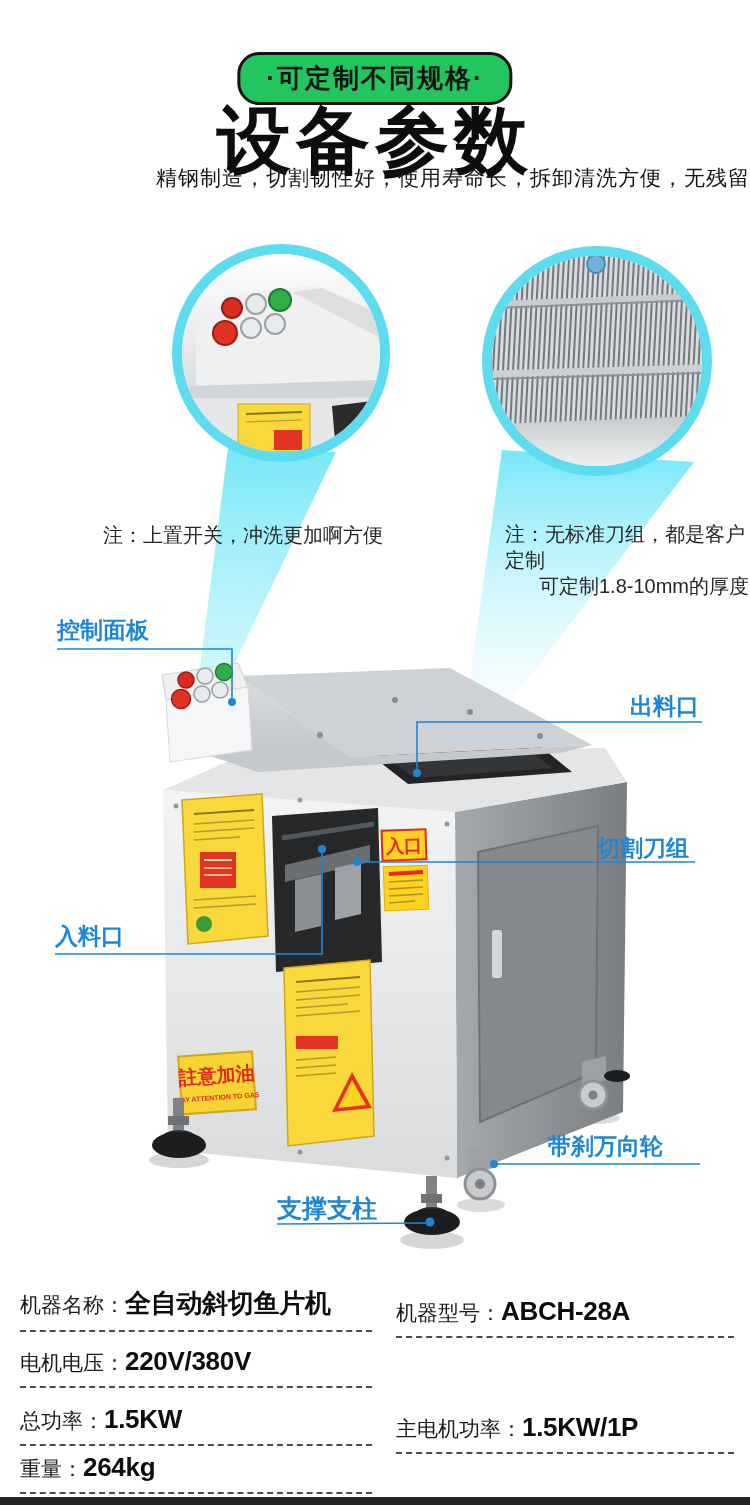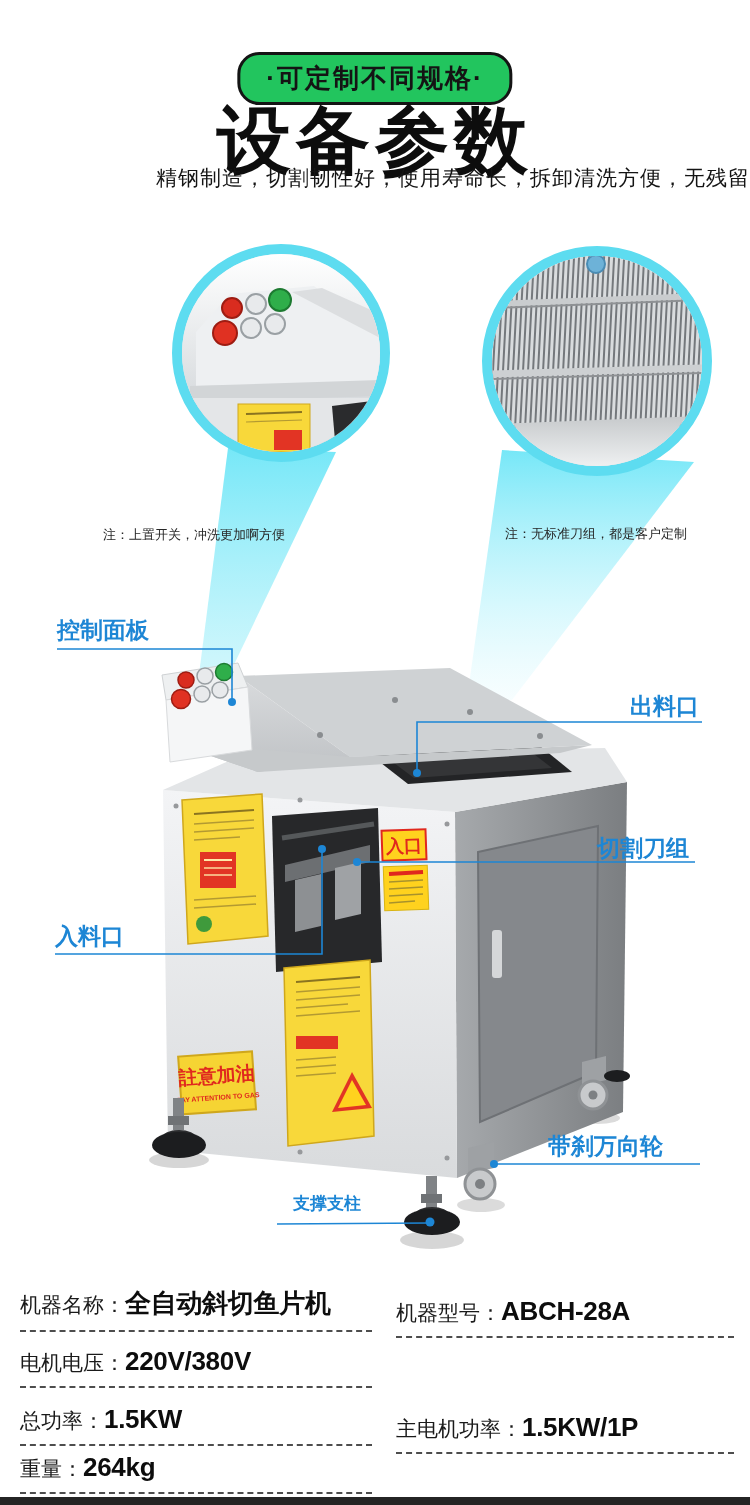--- a/index.html
+++ b/index.html
@@ -12,34 +12,34 @@
   .page-title{position:absolute;left:0;right:0;top:92px;text-align:center;font-size:74px;
          font-weight:900;color:#0d0d0d;letter-spacing:5px;}
   .subtitle{position:absolute;left:0;right:0;top:164px;text-align:right;font-size:21px;
          font-weight:500;color:#141414;letter-spacing:1px;}
   
   .zoom-circle{position:absolute;border-radius:50%;border:10px solid #5ddcf0;overflow:hidden;z-index:3;background:#e9ecee;}
   #circle-left{left:172px;top:244px;width:198px;height:198px;}
   #circle-right{left:482px;top:246px;width:210px;height:210px;}
   .zoom-circle svg{display:block;width:100%;height:100%;}
   
-  .note{position:absolute;font-size:13px;color:#262626;z-index:4;line-height:26px;}
+  .note{position:absolute;font-size:20px;color:#262626;z-index:4;line-height:26px;}
   #note-left{left:103px;top:522px;}
   #note-right{left:505px;top:521px;}
   #note-right .indent{padding-left:34px;}
   
   #scene{position:absolute;left:0;top:0;width:750px;height:1505px;z-index:1;}
   
   .callout{position:absolute;font-size:23px;font-weight:700;color:#1d86d5;z-index:4;white-space:nowrap;}
   #co-control{left:57px;top:615px;}
   #co-outlet{left:630px;top:691px;}
   #co-blade{left:597px;top:833px;}
   #co-inlet{left:55px;top:921px;}
   #co-caster{left:548px;top:1131px;}
-  #co-support{left:293px;top:1192px;font-size:17px;}
+  #co-support{left:277px;top:1192px;font-size:25px;}
   
   .spec{position:absolute;z-index:4;border-bottom:2px dashed #4d4d4d;padding-bottom:9px;white-space:nowrap;}
   .spec .lbl{font-size:21px;color:#1a1a1a;font-weight:400;vertical-align:baseline;}
   .spec .val{font-size:26px;color:#0d0d0d;font-weight:700;vertical-align:baseline;letter-spacing:-0.3px;}
   #sL1{left:20px;top:1286px;width:352px;}
   #sL2{left:20px;top:1346px;width:352px;}
   #sL3{left:20px;top:1404px;width:352px;}
   #sL4{left:20px;top:1452px;width:352px;}
   #sR1{left:396px;top:1296px;width:338px;}
   #sR2{left:396px;top:1356px;width:338px;}
@@ -278,20 +278,21 @@
       <line x1="0" y1="118" x2="210" y2="112" stroke="#cdd0d2" stroke-width="7"></line>
       <line x1="0" y1="123" x2="210" y2="117" stroke="#8e9194" stroke-width="2"></line>
       <polygon points="0,168 210,160 210,210 0,210" fill="url(#tray)"></polygon>
       <circle cx="104" cy="8" r="9" fill="#6db2d8" stroke="#4a8cb4" stroke-width="2"></circle>
     </svg>
   </div>
 
   <div class="note" id="note-left">注：上置开关，冲洗更加啊方便</div>
   <div class="note" id="note-right">
     <div>注：无标准刀组，都是客户定制</div>
+    <div class="indent">可定制1.8-10mm的厚度</div>
   </div>
 
   <div class="callout" id="co-control">控制面板</div>
   <div class="callout" id="co-outlet">出料口</div>
   <div class="callout" id="co-blade">切割刀组</div>
   <div class="callout" id="co-inlet">入料口</div>
   <div class="callout" id="co-caster">带刹万向轮</div>
   <div class="callout" id="co-support">支撑支柱</div>
 
   <div class="spec" id="sL1">

